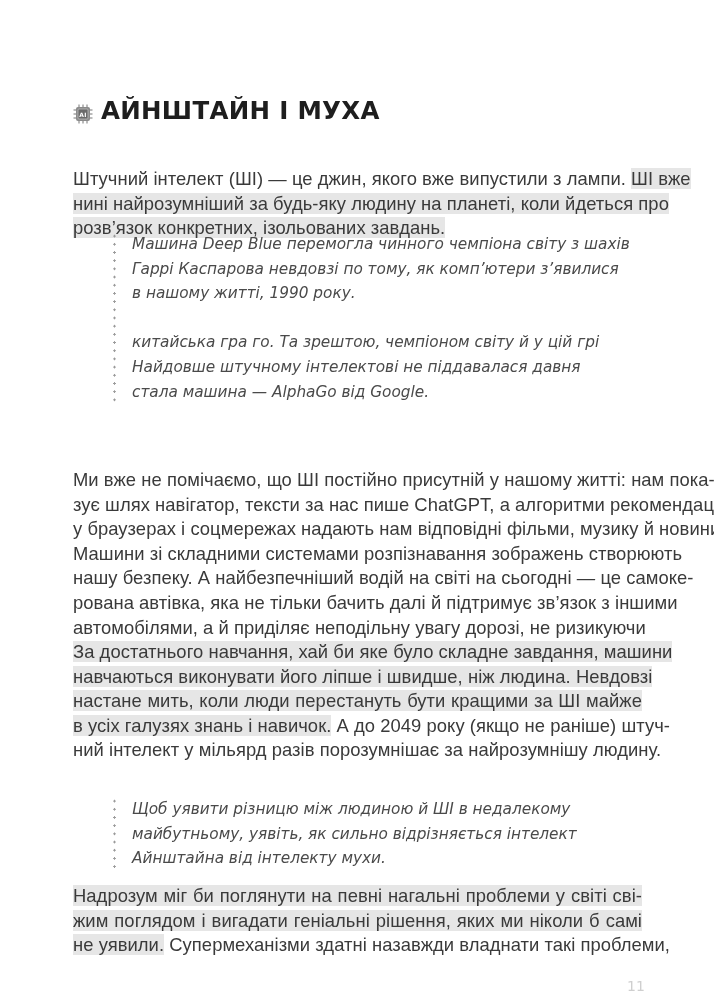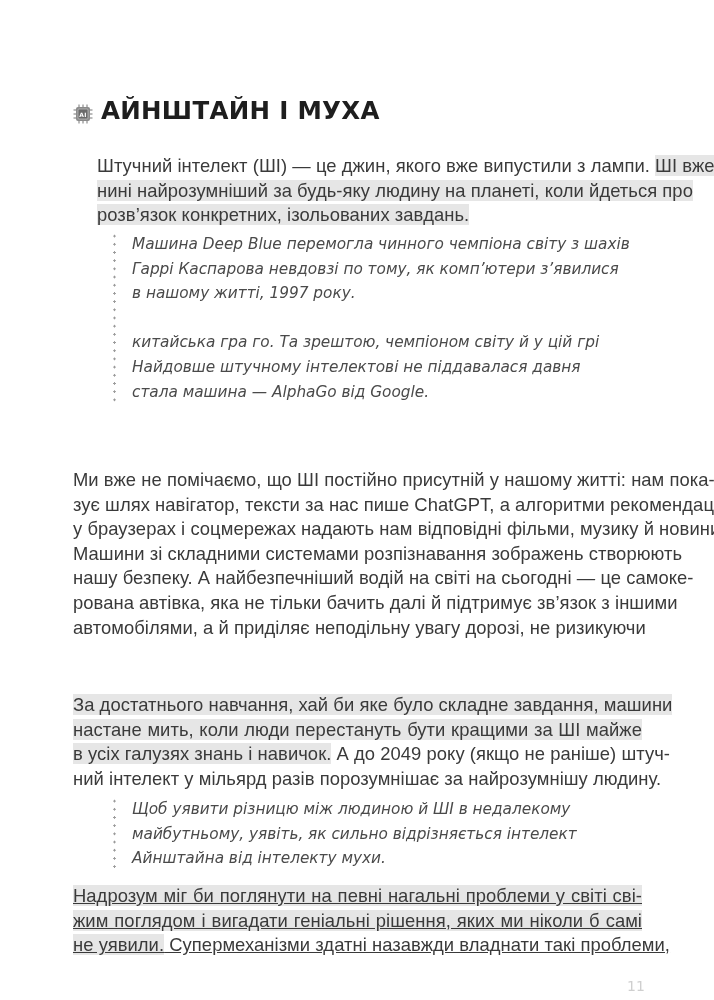--- a/index.html
+++ b/index.html
@@ -63,68 +63,69 @@
             <line x1="17" y1="14" x2="19.5" y2="14"></line>
         </g>
         <rect x="3" y="3" width="14" height="14" rx="2" fill="#8a8a8a"></rect>
         <rect x="5" y="5" width="10" height="10" rx="1" fill="#6a6a6a" stroke="#bbb" stroke-width="0.8"></rect>
         <text x="10" y="12.6" font-size="6" font-family="DejaVu Sans, sans-serif" font-weight="bold" fill="#fff" text-anchor="middle">AI</text>
       </svg>
     </span>
     <span>АЙНШТАЙН І МУХА</span>
   </div>
 
-  <div class="para" id="p0" style="top:154px;margin-left:24px;">
+  <div class="para" id="p0" style="top:167px;">
       <span class="line"><span>Штучний інтелект (ШІ) — це джин, якого вже випустили з лампи. </span><span class="hl">ШІ вже</span></span>
       <span class="line"><span class="hl">нині найрозумніший за будь-яку людину на планеті, коли йдеться про</span></span>
       <span class="line last"><span class="hl">розв’язок конкретних, ізольованих завдань.</span></span>
     </div>
 
   <div class="quote" id="q0" style="top:232px;">
     <div class="dots"></div>
   <p>
         <span class="ql">Машина Deep Blue перемогла чинного чемпіона світу з шахів</span>
         <span class="ql">Гаррі Каспарова невдовзі по тому, як комп’ютери з’явилися</span>
-        <span class="ql">в нашому житті, 1997 року.</span>
+        <span class="ql">в нашому житті, 1990 року.</span>
       </p>
       <p>
       </p>
       <p>
         <span class="ql">китайська гра го. Та зрештою, чемпіоном світу й у цій грі</span>
         <span class="ql">Найдовше штучному інтелектові не піддавалася давня</span>
         <span class="ql">стала машина — AlphaGo від Google.</span>
       </p>
     </div>
 
   <div class="para" id="p1" style="top:468px;">
       <span class="line"><span>Ми вже не помічаємо, що ШІ постійно присутній у нашому житті: нам пока-</span></span>
       <span class="line"><span>зує шлях навігатор, тексти за нас пише ChatGPT, а алгоритми рекомендацій</span></span>
       <span class="line"><span>у браузерах і соцмережах надають нам відповідні фільми, музику й новини.</span></span>
       <span class="line"><span>Машини зі складними системами розпізнавання зображень створюють</span></span>
       <span class="line"><span>нашу безпеку. А найбезпечніший водій на світі на сьогодні — це самоке-</span></span>
       <span class="line"><span>рована автівка, яка не тільки бачить далі й підтримує зв’язок з іншими</span></span>
       <span class="line"><span>автомобілями, а й приділяє неподільну увагу дорозі, не ризикуючи</span></span>
     </div>
 
-  <div class="para" id="p2" style="top:693px;">
+  <div class="para" id="p2" style="top:640px;">
       <span class="line"><span class="hl">За достатнього навчання, хай би яке було складне завдання, машини</span></span>
+      <span class="line"><span class="hl">навчаються виконувати його ліпше і швидше, ніж людина. Невдовзі</span></span>
       <span class="line"><span class="hl">настане мить, коли люди перестануть бути кращими за ШІ майже</span></span>
       <span class="line"><span class="hl">в усіх галузях знань і навичок.</span><span> А до 2049 року (якщо не раніше) штуч-</span></span>
       <span class="line last"><span>ний інтелект у мільярд разів порозумнішає за найрозумнішу людину.</span></span>
     </div>
 
   <div class="quote" id="q1" style="top:797px;">
     <div class="dots"></div>
   <p>
         <span class="ql">Щоб уявити різницю між людиною й ШІ в недалекому</span>
         <span class="ql">майбутньому, уявіть, як сильно відрізняється інтелект</span>
         <span class="ql">Айнштайна від інтелекту мухи.</span>
       </p>
     </div>
 
-  <div class="para" id="p3" style="top:884px;text-decoration:underline;">
+  <div class="para" id="p3" style="top:884px;">
       <span class="line"><span class="hl">Надрозум міг би поглянути на певні нагальні проблеми у світі сві-</span></span>
       <span class="line"><span class="hl">жим поглядом і вигадати геніальні рішення, яких ми ніколи б самі</span></span>
       <span class="line last"><span class="hl">не уявили.</span><span> Супермеханізми здатні назавжди владнати такі проблеми,</span></span>
     </div>
 </div>
 
 <div class="pageno">11</div>
 
 </body></html>

